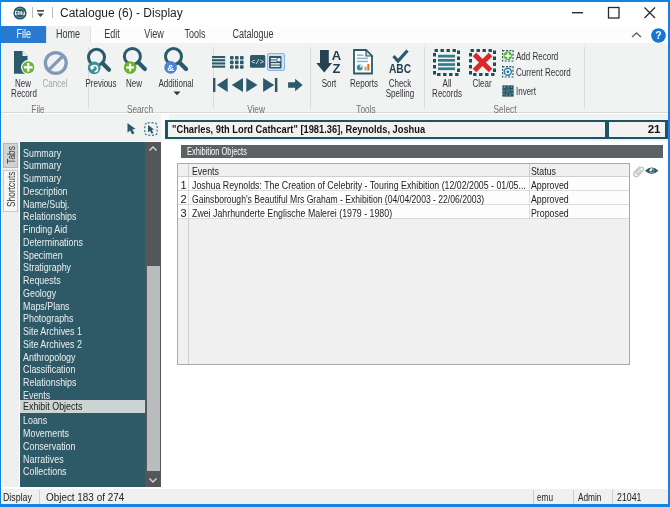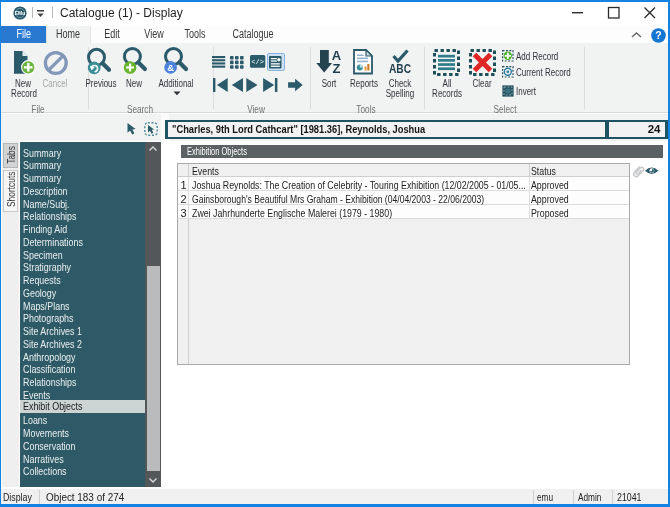--- a/index.html
+++ b/index.html
@@ -23,21 +23,21 @@
   <circle cx="7" cy="7" r="6.6" fill="#27596a"></circle>
   <circle cx="7" cy="7" r="4.6" fill="none" stroke="#7ba4b0" stroke-width="0.8"></circle>
   <text x="7" y="9" font-size="5" fill="#ffffff" text-anchor="middle" font-family="Liberation Sans" font-weight="bold">EMu</text>
 </svg>
 <div class="abs" style="left:32px;top:7px;width:1px;height:11px;background:#b9b9b9"></div>
 <svg class="abs" style="left:36px;top:9px" width="10" height="9">
   <rect x="1" y="1" width="7" height="1.6" fill="#444"></rect>
   <path d="M1.2,4.5 L7.8,4.5 L4.5,8 Z" fill="#444"></path>
 </svg>
 <div class="abs" style="left:52px;top:7px;width:1px;height:11px;background:#b9b9b9"></div>
-<div class="abs txt" style="left:60px;top:6px;font-size:12px;color:#1f1f1f;">Catalogue (1) - Display</div>
+<div class="abs txt" style="left:60px;top:6px;font-size:12px;color:#1f1f1f;">Catalogue (6) - Display</div>
 <svg class="abs" style="left:572px;top:12px" width="12" height="2">
     <rect width="11" height="1.4" fill="#2b2b2b"></rect>
   </svg>
 <svg class="abs" style="left:608px;top:7px" width="12" height="12">
     <rect x="0.5" y="0.5" width="10.5" height="10.5" fill="none" stroke="#2b2b2b" stroke-width="1.3"></rect>
   </svg>
 <svg class="abs" style="left:644px;top:7px" width="12" height="12">
     <path d="M0.5,0.5 L11,11 M11,0.5 L0.5,11" stroke="#2b2b2b" stroke-width="1.3"></path>
   </svg>
 
@@ -226,21 +226,21 @@
 <svg class="abs" style="left:127px;top:123px" width="11" height="12">
   <path d="M0.5,0 L0.5,9.8 L3.1,7.5 L5.2,11.5 L7.4,10.3 L5.3,6.4 L8.6,6 Z" fill="#2b5a6a"></path>
 </svg>
 <svg class="abs" style="left:143.5px;top:122px" width="14" height="14">
   <rect x="0.8" y="0.8" width="12.4" height="12.4" rx="3" fill="none" stroke="#4d8a96" stroke-width="1.4" stroke-dasharray="2,1.7"></rect>
   <path d="M4,3 L4,10.4 L6,8.7 L7.6,11.7 L9.3,10.8 L7.7,7.8 L10.2,7.5 Z" fill="#2b5a6a"></path>
 </svg>
 <div class="abs" style="left:160.5px;top:114px;width:8px;height:27px;background:#fbfbfb;"></div>
 <div class="abs" style="left:164.5px;top:119.5px;width:503px;height:19.5px;background:#1e5364;"></div>
 <div class="abs txt" style="left:167.5px;top:122px;width:437px;height:14.7px;background:#f2f2f2;font-size:11.5px;font-weight:bold;color:#141414;line-height:14.7px;padding-left:4px;overflow:hidden;"><span class="sx80" style="transform:scaleX(0.81);">"Charles, 9th Lord Cathcart" [1981.36], Reynolds, Joshua</span></div>
-<div class="abs txt" style="left:609px;top:122px;width:56px;height:14.7px;background:#f2f2f2;font-size:11.5px;font-weight:bold;color:#141414;line-height:14.7px;text-align:right;padding-right:4.5px;">24</div>
+<div class="abs txt" style="left:609px;top:122px;width:56px;height:14.7px;background:#f2f2f2;font-size:11.5px;font-weight:bold;color:#141414;line-height:14.7px;text-align:right;padding-right:4.5px;">21</div>
 
 <div class="abs" style="left:1px;top:141px;width:667px;height:346px;background:#ffffff;"></div>
 
 <div class="abs" style="left:2px;top:141px;width:17px;height:346px;background:#efefef;"></div>
 <div class="abs" style="left:3px;top:142.5px;width:15px;height:25.5px;background:#d2d3d4;border:1px solid #b5b5b5;"></div>
 <div class="abs txt" style="left:4.5px;top:144px;width:12px;font-size:10.5px;color:#333;writing-mode:vertical-rl;transform:rotate(180deg) scaleY(0.8);height:22px;text-align:center;">Tabs</div>
 <div class="abs" style="left:3px;top:169.5px;width:15px;height:42px;background:#f6f6f6;border:1px solid #c9c9c9;"></div>
 <div class="abs txt" style="left:4.5px;top:170.5px;width:12px;font-size:10.5px;color:#333;writing-mode:vertical-rl;transform:rotate(180deg) scaleY(0.8);height:40px;text-align:center;">Shortcuts</div>
 
 <div class="abs" style="left:20px;top:142px;width:125px;height:344.5px;background:#2e5966;"></div>

